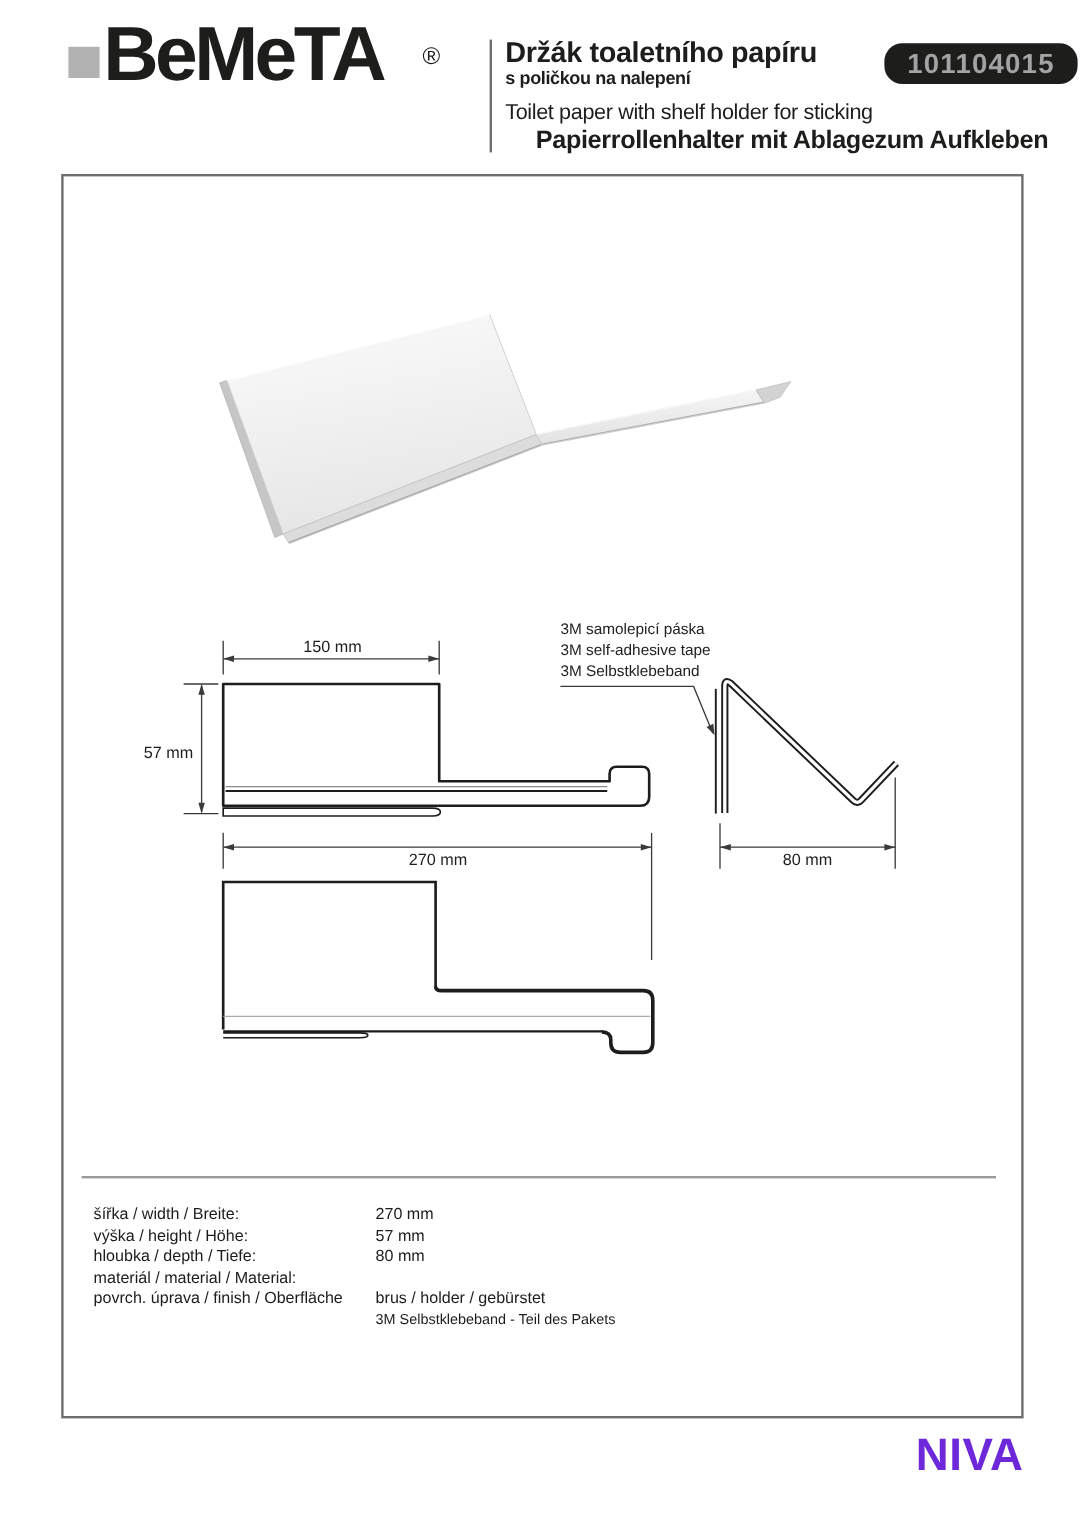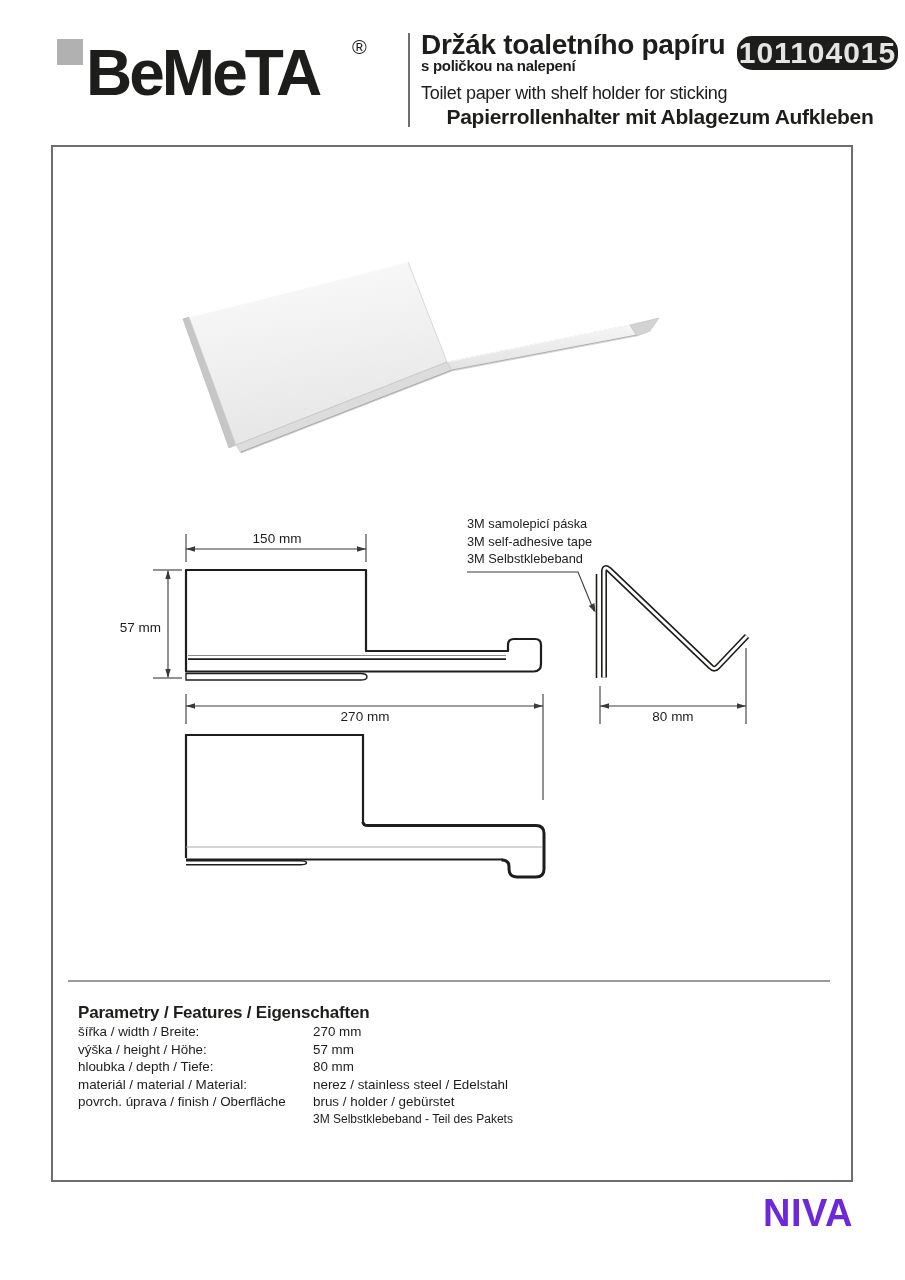--- a/index.html
+++ b/index.html
@@ -2,31 +2,31 @@
 <html><head>
 <meta charset="utf-8">
 <style>
   * { margin:0; padding:0; box-sizing:border-box; }
   html,body { background:#ffffff; }
   body { font-family:"Liberation Sans", sans-serif; color:#1d1d1b; }
   .page { position:relative; width:905px; height:1280px; background:#fff; overflow:hidden; }
 
   
   .logo-square { position:absolute; left:57px; top:39px; width:26px; height:26px; background:#b1b1b1; }
-  .logo-text { position:absolute; left:86px; top:36px; font-size:64px; font-weight:bold;
+  .logo-text { position:absolute; left:86px; top:8px; font-size:64px; font-weight:bold;
                letter-spacing:-3px; color:#1d1d1b; }
   .logo-reg { position:absolute; left:352px; top:36px; font-size:20px; font-weight:normal; color:#1d1d1b; }
   .header-divider { position:absolute; left:408px; top:33px; width:2px; height:94px; background:#6e6e6e; }
   .titles { position:absolute; left:421px; top:33px; width:478px; letter-spacing:-0.3px; }
-  .title-cs { font-size:28px; font-weight:bold; line-height:24px; }
+  .title-cs { font-size:24px; font-weight:bold; line-height:24px; }
   .subtitle-cs { font-size:15px; font-weight:bold; line-height:17px; }
   .title-en { font-size:18px; font-weight:normal; line-height:23px; margin-top:8px; }
   .title-de { font-size:21px; font-weight:bold; line-height:23px;text-align:center; }
   .code-badge { position:absolute; left:737px; top:36px; width:161px; height:34px; background:#1d1d1b;
-                color:#e5e5e5; font-size:30px; font-weight:bold; letter-spacing:1px;
+                color:#a3a3a3; font-size:23px; font-weight:bold; letter-spacing:1px;
                 display:flex; align-items:center; justify-content:center;border-radius:15px; }
 
   
   .main-box { position:absolute; left:51px; top:145px; width:802px; height:1037px;
               border:2px solid #6e6e6e; background:#fff; }
   .inner-sep { position:absolute; left:68px; top:980px; width:762px; height:2px; background:#9a9a9a; }
 
   .art { position:absolute; left:0; top:0; }
 
   
@@ -157,37 +157,35 @@
     <g fill="#222222" font-size="12.8">
       <text x="467" y="528">3M samolepicí páska</text>
       <text x="467" y="546">3M self-adhesive tape</text>
       <text x="467" y="563">3M Selbstklebeband</text>
     </g>
   </svg>
 
   <div class="inner-sep"></div>
 
   <div class="params">
-    <h2>Parametry / Features / Eigenschaften</h2>
     <div class="param-rows">
       <div class="param-row">
         <div class="param-label">šířka / width / Breite:</div>
         <div class="param-value">270 mm</div>
       </div>
       <div class="param-row">
         <div class="param-label">výška / height / Höhe:</div>
         <div class="param-value">57 mm</div>
       </div>
       <div class="param-row">
         <div class="param-label">hloubka / depth / Tiefe:</div>
         <div class="param-value">80 mm</div>
       </div>
       <div class="param-row">
         <div class="param-label">materiál / material / Material:</div>
-        <div class="param-value">nerez / stainless steel / Edelstahl</div>
       </div>
       <div class="param-row">
         <div class="param-label">povrch. úprava / finish / Oberfläche</div>
         <div class="param-value">brus / holder / gebürstet</div>
       </div>
       <div class="param-row small">
         <div class="param-label"></div>
         <div class="param-value">3M Selbstklebeband - Teil des Pakets</div>
       </div>
     </div>

